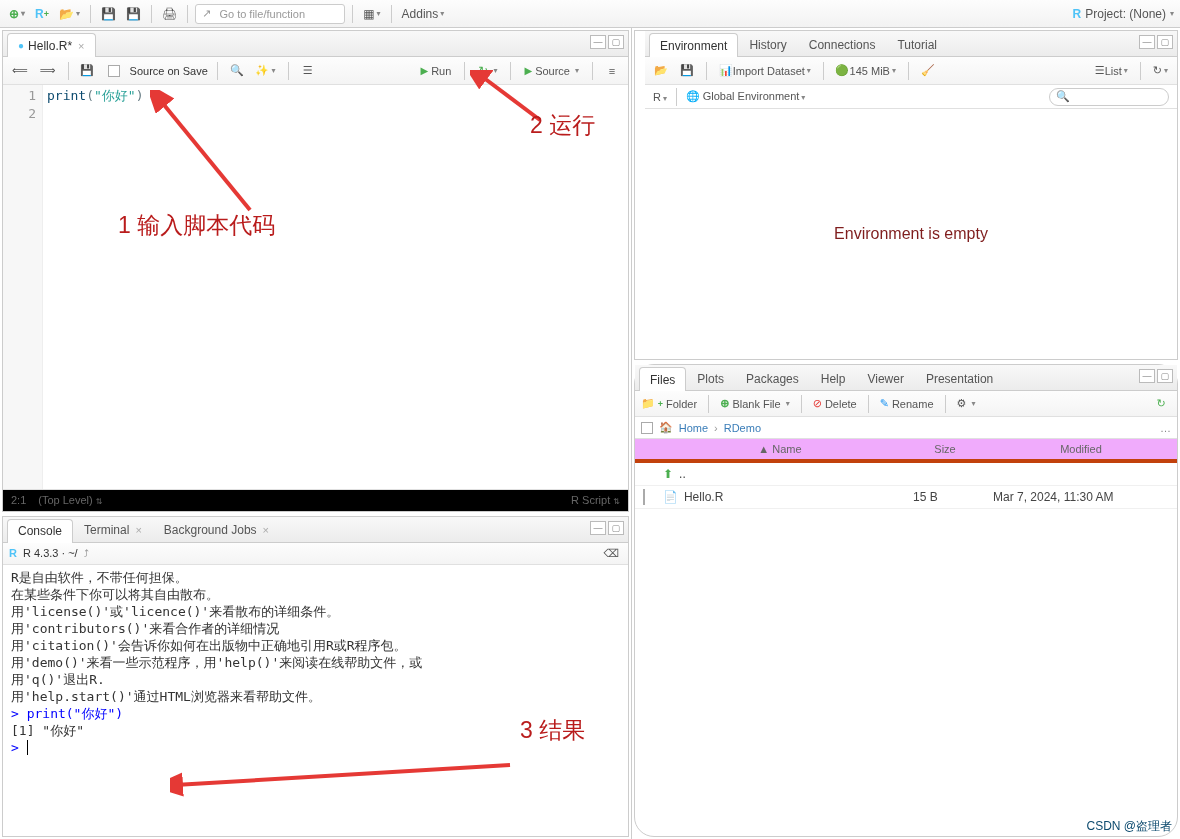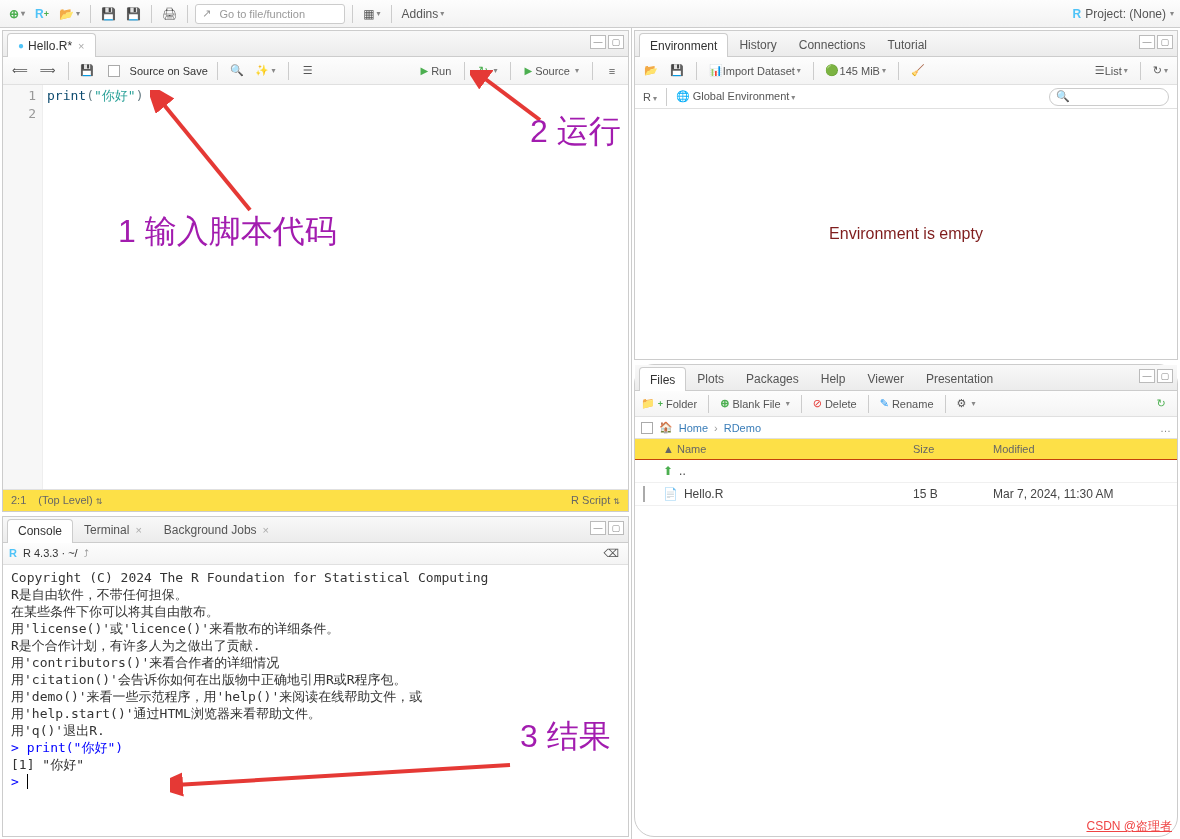--- a/index.html
+++ b/index.html
@@ -22,44 +22,44 @@
 .wc { width: 16px; height: 14px; border: 1px solid #bbb; background: #fff; cursor: pointer; display: flex; align-items: center; justify-content: center; font-size: 9px; color: #888; }
 .pane-toolbar { height: 28px; background: linear-gradient(#fdfdfd,#f4f4f4); border-bottom: 1px solid #e0e0e0; display: flex; align-items: center; padding: 0 6px; gap: 6px; font-size: 11px; }
 .pane-toolbar .right { margin-left: auto; display: flex; align-items: center; gap: 6px; }
 .source-pane { flex: 1 1 60%; min-height: 0; }
 .editor-body { flex: 1; display: flex; font-family: Consolas, monospace; font-size: 13px; background: #fff; overflow: hidden; }
 .gutter { width: 40px; background: #f7f7f7; border-right: 1px solid #eee; text-align: right; padding: 2px 6px 0 0; color: #999; line-height: 18px; }
 .code-area { flex: 1; padding: 2px 4px 0; white-space: pre; line-height: 18px; position: relative; }
 .fn { color: #0c4a6e; }
 .paren { color: #657b83; }
 .str { color: #2aa198; }
-.status-bar { height: 22px; border-top: 1px solid #e0e0e0; background: #fde047; display: flex; align-items: center; padding: 0 8px; font-size: 11px; color: #666; gap: 12px; }
+.status-bar { height: 22px; border-top: 1px solid #e0e0e0; background: #000000; display: flex; align-items: center; padding: 0 8px; font-size: 11px; color: #666; gap: 12px; }
 .status-bar .right { margin-left: auto; display: flex; align-items: center; gap: 6px; }
 .console-pane { flex: 1 1 40%; min-height: 0; }
 .console-body { flex: 1; overflow: auto; font-family: Consolas, "Microsoft YaHei", monospace; font-size: 13px; padding: 4px 8px; line-height: 17px; position: relative; }
 .console-line { white-space: pre-wrap; }
 .prompt { color: #0000ff; }
 .cmd { color: #0000ff; }
-.env-pane { flex: 0 0 330px; }
+.env-pane { flex: 0 0 330px; padding-left: 10px; }
 .files-pane { flex: 1; border-radius: 20px; }
 .env-body { flex: 1; display: flex; align-items: center; justify-content: center; color: #7f1d1d; font-size: 16px; }
 .env-sub { height: 24px; border-bottom: 1px solid #e0e0e0; display: flex; align-items: center; padding: 0 8px; gap: 6px; font-size: 11px; color: #555; }
 .search-box { margin-left: auto; display: flex; align-items: center; border: 1px solid #ccc; border-radius: 10px; height: 18px; padding: 0 6px; width: 120px; color: #999; }
 .files-toolbar { height: 26px; background: linear-gradient(#fdfdfd,#f4f4f4); border-bottom: 1px solid #e0e0e0; display: flex; align-items: center; padding: 0 6px; gap: 8px; font-size: 11px; }
 .files-toolbar .item { display: flex; align-items: center; gap: 3px; cursor: pointer; color: #555; }
 .breadcrumb { height: 22px; border-bottom: 1px solid #e0e0e0; display: flex; align-items: center; padding: 0 6px; gap: 6px; font-size: 11px; color: #3a7db8; }
 .breadcrumb .sep { color: #999; }
 .file-table { width: 100%; border-collapse: collapse; font-size: 12px; }
-.file-table th { text-align: left; font-weight: normal; color: #666; background: #fde047; border-bottom: 1px solid #c2410c; padding: 4px 8px; font-size: 11px; }
+.file-table th { text-align: center; font-weight: normal; color: #666; background: #f0abfc; border-bottom: 4px solid #c2410c; padding: 4px 8px; font-size: 11px; }
 .file-table td { padding: 4px 8px; border-bottom: 1px solid #f0f0f0; color: #444; }
 .file-table .name-cell { display: flex; align-items: center; gap: 6px; }
 .chk { width: 12px; height: 12px; border: 1px solid #aaa; background: #fff; }
-.annotation { position: absolute; color: #a21caf; font-size: 32px; font-weight: 400; font-family: "Microsoft YaHei", sans-serif; pointer-events: none; z-index: 100; }
+.annotation { position: absolute; color: #b91c1c; font-size: 23px; font-weight: 400; font-family: "Microsoft YaHei", sans-serif; pointer-events: none; z-index: 100; }
 .arrow { position: absolute; z-index: 99; pointer-events: none; }
-.watermark { position: absolute; right: 8px; bottom: 4px; color: #ef4444; font-size: 12px; z-index: 200; text-decoration: underline; }
+.watermark { position: absolute; right: 8px; bottom: 4px; color: #0c4a6e; font-size: 12px; z-index: 200; }
 .green-plus { color: #4caf50; font-weight: bold; }
 .blue-ico { color: #2196f3; }
 .orange-ico { color: #ff9800; }
 .red-ico { color: #e53935; }
 .run-btn { display: flex; align-items: center; gap: 3px; color: #555; cursor: pointer; padding: 2px 4px; }
 .run-arrow { color: #4caf50; font-size: 10px; }
 .rerun-arrow { color: #4caf50; font-size: 12px; }
 </style>
 </head>
 <body>
@@ -172,33 +172,31 @@
       </div>
       <div class="pane-toolbar" style="height:22px">
         <span style="color:#4FC3F7;font-weight:bold">R</span>
         <span>R 4.3.3 · ~/</span>
         <span style="color:#888;font-size:10px">⤴</span>
         <div class="right">
           <span class="tb-btn">⌫</span>
         </div>
       </div>
       <div class="console-body">
-<div class="console-line">Copyright (C) 2024 The R Foundation for Statistical Computing</div>
 <div class="console-line"></div>
 <div class="console-line">R是自由软件，不带任何担保。</div>
 <div class="console-line">在某些条件下你可以将其自由散布。</div>
 <div class="console-line">用'license()'或'licence()'来看散布的详细条件。</div>
 <div class="console-line"></div>
-<div class="console-line">R是个合作计划，有许多人为之做出了贡献.</div>
 <div class="console-line">用'contributors()'来看合作者的详细情况</div>
 <div class="console-line">用'citation()'会告诉你如何在出版物中正确地引用R或R程序包。</div>
 <div class="console-line"></div>
 <div class="console-line">用'demo()'来看一些示范程序，用'help()'来阅读在线帮助文件，或</div>
+<div class="console-line">用'q()'退出R.</div>
 <div class="console-line">用'help.start()'通过HTML浏览器来看帮助文件。</div>
-<div class="console-line">用'q()'退出R.</div>
 <div class="console-line"></div>
 <div class="console-line"><span class="prompt">&gt; </span><span class="cmd">print("你好")</span></div>
 <div class="console-line">[1] "你好"</div>
 <div class="console-line"><span class="prompt">&gt; </span><span style="border-left:1px solid #000;">&nbsp;</span></div>
       </div>
     </div>
   </div>
 
   <div class="col-right">
 

